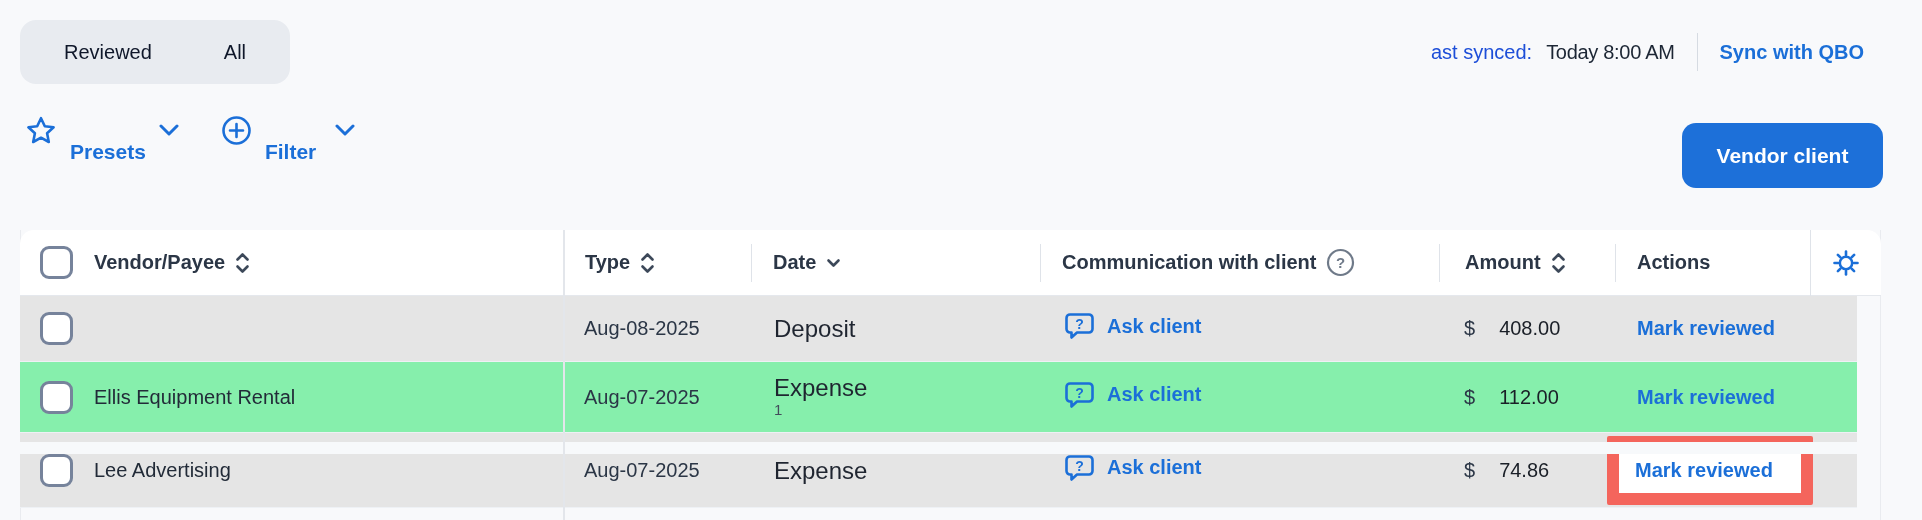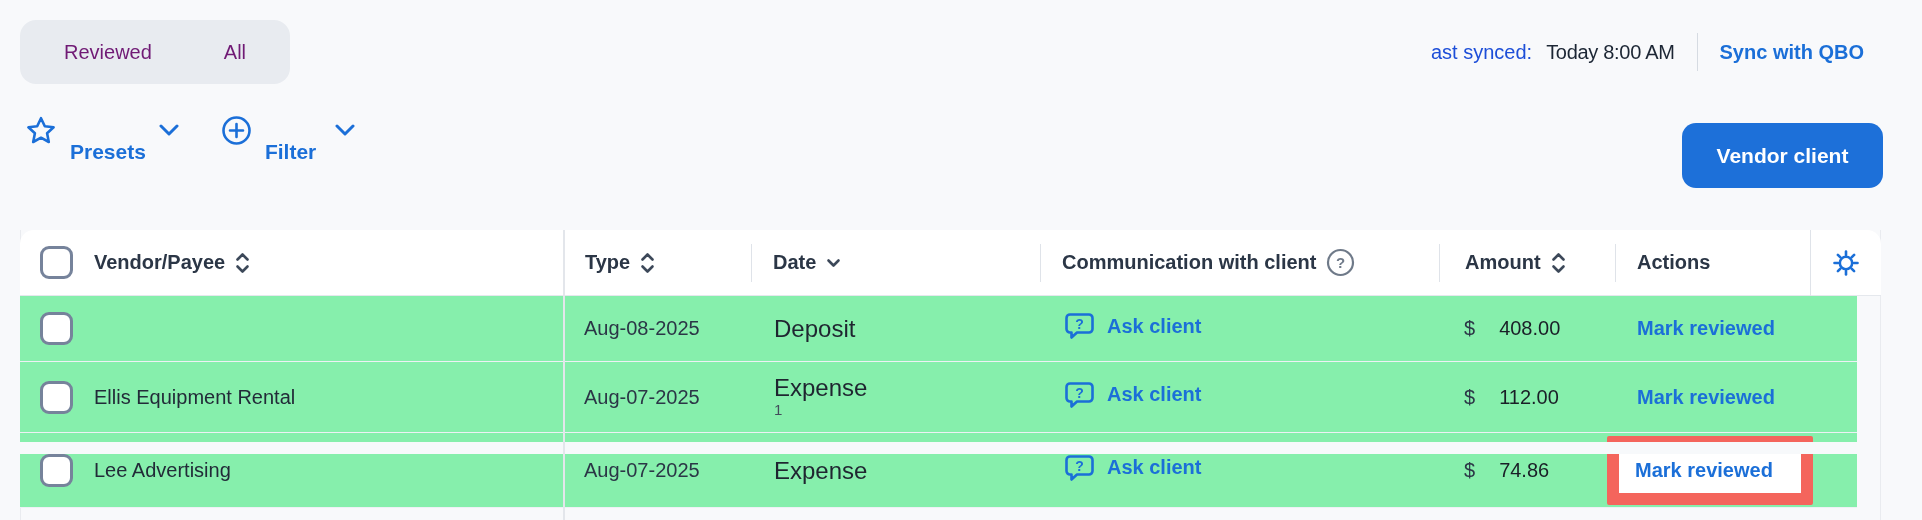--- a/index.html
+++ b/index.html
@@ -12,21 +12,21 @@
   }
 
   
   .tabbar {
     position:absolute; left:20px; top:20px; height:64px;
     background:#E8EBF0; border-radius:16px;
     display:flex; align-items:center; padding:8px;
   }
   .tab {
     height:48px; display:flex; align-items:center;
-    padding:0 36px; font-size:20px; color:#701a75;
+    padding:0 36px; font-size:20px; color:#0f172a;
     border-radius:12px; cursor:pointer; white-space:nowrap;
   }
   .tab.active {
     background:#FFFFFF; color:#1B6FD8; font-weight:bold;
     box-shadow:0 1px 2px rgba(20,40,80,.08);
   }
 
   
   .sync-area {
     position:absolute; top:20px; right:58px; height:64px;
@@ -64,21 +64,21 @@
     display:grid; grid-template-columns:74px 469px 188px 289px 399px 176px 195px 71px;
     align-items:center;
   }
   .th { display:flex; align-items:center; gap:10px; font-size:20px; font-weight:bold; color:#2B3646; }
   .th-pad { padding-left:22px; }
   .vdiv { position:absolute; top:14px; width:1px; height:38px; background:#DFE3E9; }
 
   .tbody { position:relative; width:1837px; }
   .row {
     display:grid; grid-template-columns:74px 469px 188px 289px 399px 176px 242px;
-    align-items:center; background:#86efac; border-bottom:1px solid #EEF1F5;
+    align-items:center; background:#e5e5e5; border-bottom:1px solid #EEF1F5;
   }
   .row.alt { background:#86efac; }
   .row:nth-child(1) { height:66px; }
   .row:nth-child(2) { height:71px; }
   .row:nth-child(3) { height:75px; }
   .cell { font-size:20px; color:#232A35; }
   .c-check { display:flex; justify-content:flex-start; padding-left:20px; }
   .c-vendor { color:#222B38; }
   .c-date { padding-left:21px; color:#2B3646; }
   .c-type { padding-left:23px; }

